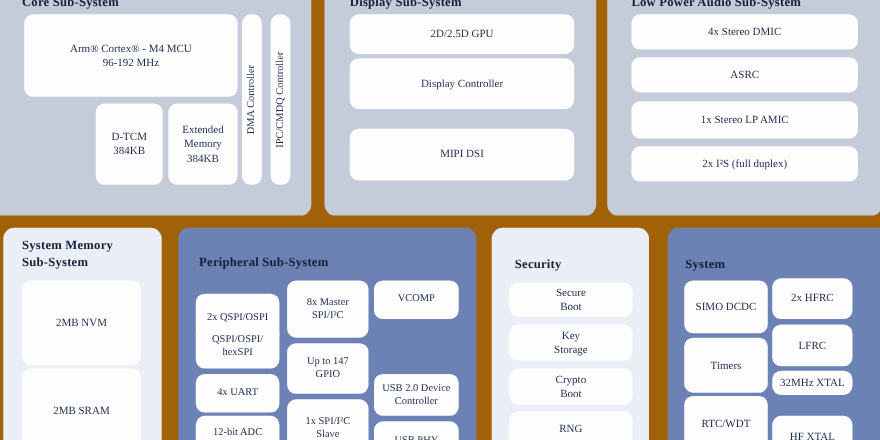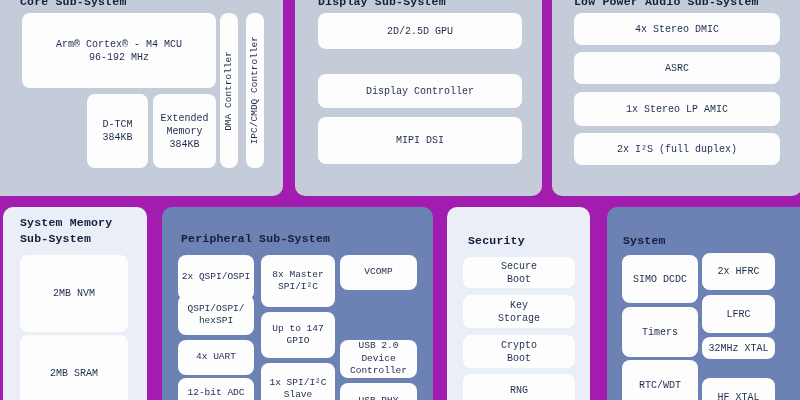--- a/index.html
+++ b/index.html
@@ -1,17 +1,17 @@
 <!DOCTYPE html>
 <html><head>
 <meta charset="utf-8">
 <style>
   html,body{margin:0;padding:0;background:#000;}
-  .canvas{position:relative;width:800px;height:400px;background:#a21caf;overflow:hidden;
-          font-family:Liberation Mono, monospace;}
+  .canvas{position:relative;width:800px;height:400px;background:#a16207;overflow:hidden;
+          font-family:Liberation Serif, serif;}
   .blk{position:absolute;border-radius:10px;}
   .gray{background:#c5ccd9;}
   .blue{background:#6c81b4;}
   .light{background:#eaeef6;}
   .bt{position:absolute;font-size:11.5px;font-weight:700;color:#141f3a;
       white-space:pre-line;line-height:16px;letter-spacing:.2px;}
   .b{position:absolute;background:#fdfdfe;border-radius:8px;display:flex;
      align-items:center;justify-content:center;text-align:center;
      color:#1e2c4e;font-size:10px;line-height:1.3;white-space:pre-line;
      padding:2px;box-sizing:border-box;}
@@ -37,21 +37,21 @@
       <span class="vt">DMA Controller</span>
     </div>
     <div class="b" style="left:260px;top:29px;width:18px;height:155px">
       <span class="vt">IPC/CMDQ Controller</span>
     </div>
   </section>
 
   <section class="blk gray" style="left:295px;top:-16px;width:247px;height:212px">
     <div class="bt" style="left:23px;top:10px">Display Sub-System</div>
     <div class="b" style="left:23px;top:29px;width:204px;height:36px">2D/2.5D GPU</div>
-    <div class="b" style="left:23px;top:90px;width:204px;height:34px">Display Controller</div>
+    <div class="b" style="left:23px;top:69px;width:204px;height:46px">Display Controller</div>
     <div class="b" style="left:23px;top:133px;width:204px;height:47px">MIPI DSI</div>
   </section>
 
   <section class="blk gray" style="left:552px;top:-16px;width:250px;height:212px">
     <div class="bt" style="left:22px;top:10px">Low Power Audio Sub-System</div>
     <div class="b" style="left:22px;top:29px;width:206px;height:32px">4x Stereo DMIC</div>
     <div class="b" style="left:22px;top:68px;width:206px;height:32px">ASRC</div>
     <div class="b" style="left:22px;top:108px;width:206px;height:34px">1x Stereo LP AMIC</div>
     <div class="b" style="left:22px;top:149px;width:206px;height:32px">2x I²S (full duplex)</div>
   </section>
@@ -59,21 +59,21 @@
   <section class="blk light" style="left:3px;top:207px;width:144px;height:210px">
     <div class="bt" style="left:17px;top:8px">System Memory
 Sub-System</div>
     <div class="b" style="left:17px;top:48px;width:108px;height:77px">2MB NVM</div>
     <div class="b" style="left:17px;top:128px;width:108px;height:77px">2MB SRAM</div>
   </section>
 
   <section class="blk blue" style="left:162px;top:207px;width:271px;height:210px">
     <div class="bt" style="left:19px;top:24px">Peripheral Sub-System</div>
 
-    <div class="b sm" style="left:16px;top:48px;width:76px;height:45px">2x QSPI/OSPI</div>
+    <div class="b sm" style="left:16px;top:60px;width:76px;height:45px">2x QSPI/OSPI</div>
     <div class="b sm" style="left:16px;top:88px;width:76px;height:40px">QSPI/OSPI/
 hexSPI</div>
     <div class="b sm" style="left:16px;top:133px;width:76px;height:35px">4x UART</div>
     <div class="b sm" style="left:16px;top:171px;width:76px;height:42px">12-bit ADC
 GP VCOMP</div>
 
     <div class="b sm" style="left:99px;top:48px;width:74px;height:52px">8x Master
 SPI/I²C</div>
     <div class="b sm" style="left:99px;top:105px;width:74px;height:46px">Up to 147
 GPIO</div>

